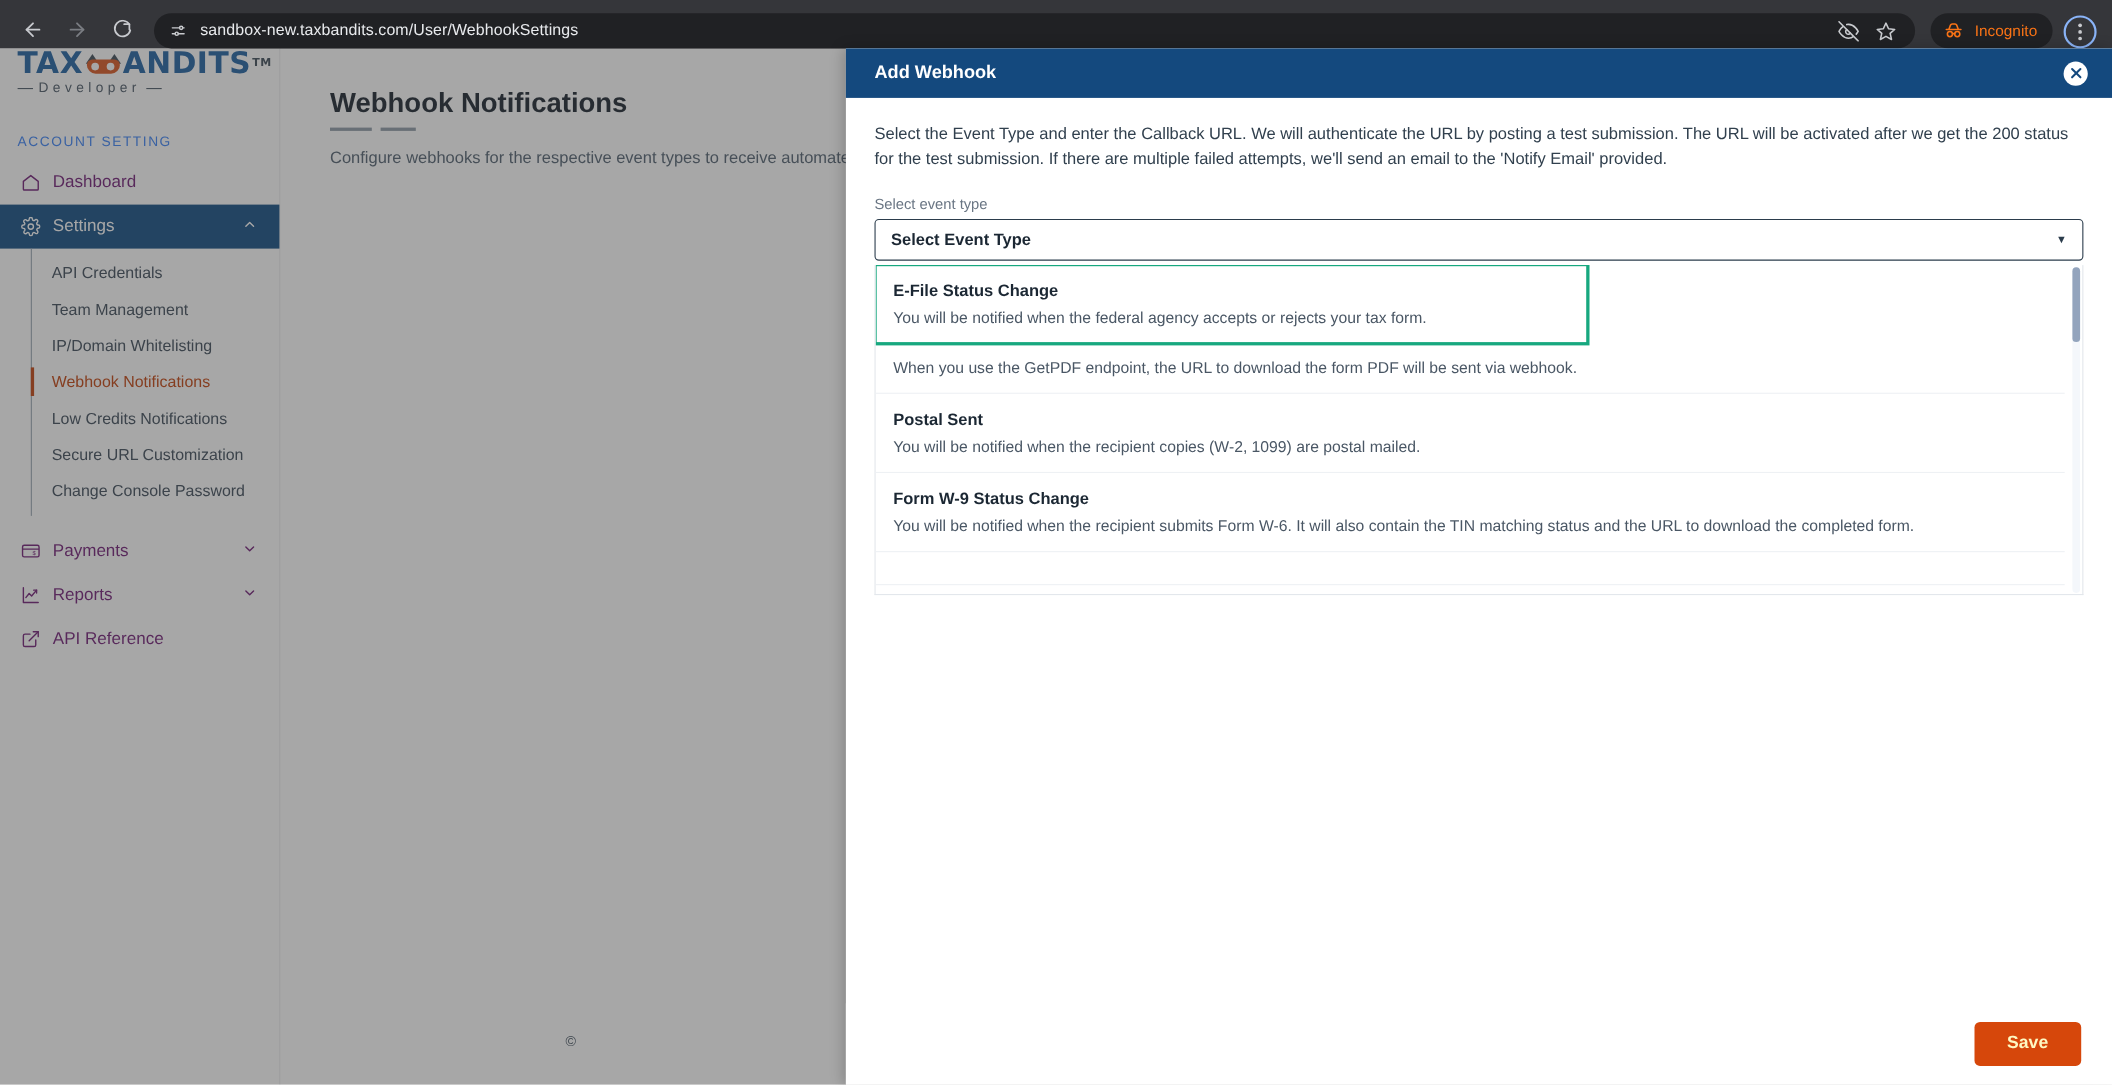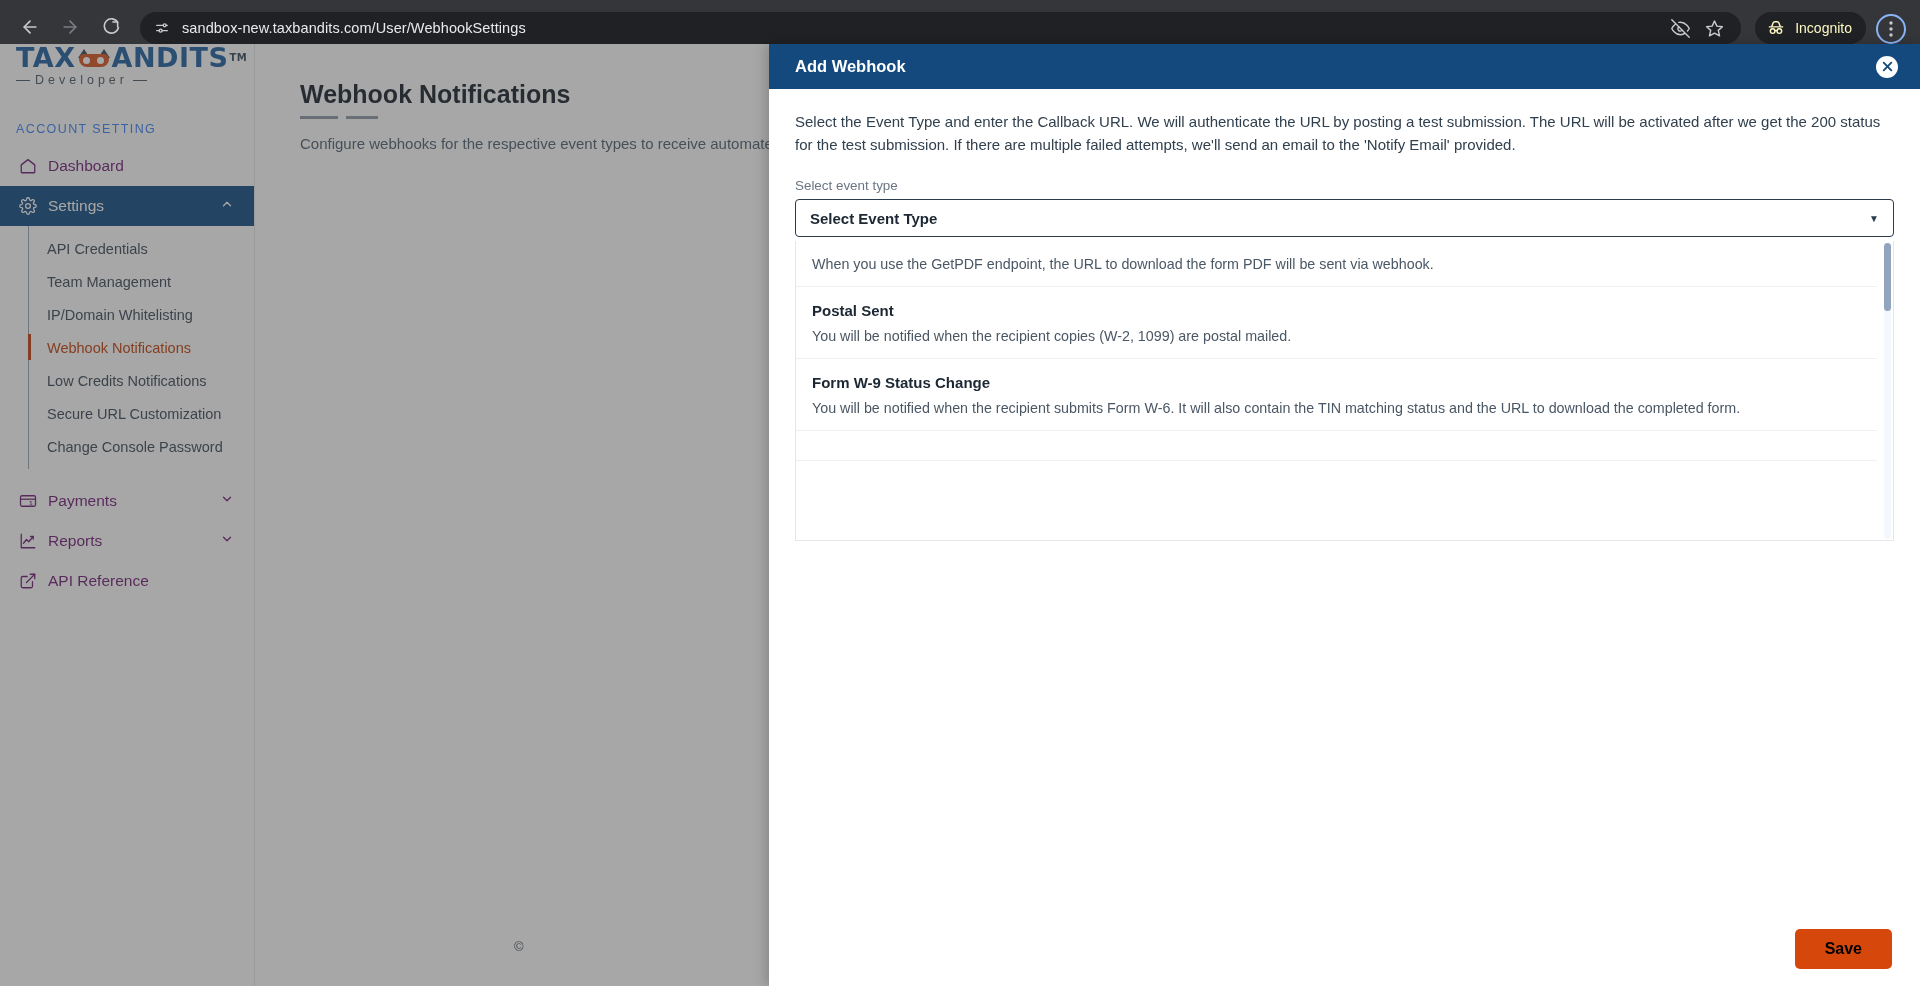--- a/index.html
+++ b/index.html
@@ -59,21 +59,21 @@
   }
   .incognito-pill {
     display: flex; align-items: center; gap: 8px;
     height: 32px;
     background: #202124;
     border-radius: 16px;
     padding: 0 14px 0 10px;
     margin-left: 6px;
   }
   .incognito-pill span {
-    color: #fef9c3; font-size: 14px; white-space: nowrap;
+    color: #f97316; font-size: 14px; white-space: nowrap;
   }
   .menu-dots {
     width: 30px; height: 30px;
     margin-left: 10px; margin-right: 4px;
     display: flex; align-items: center; justify-content: center;
     border-radius: 50%;
     border: 2px solid #8ab4f8;
     color: #c8cace;
   }
 
@@ -349,21 +349,21 @@
 
   .modal-footer {
     flex: 0 0 auto;
     height: 74px;
     display: flex; align-items: center; justify-content: flex-end;
     padding-right: 28px;
     background: #ffffff;
   }
   .save-btn {
     background: #d6470b;
-    color: #000000;
+    color: #fef9c3;
     font-size: 16px;
     font-weight: bold;
     border: none;
     border-radius: 5px;
     padding: 11px 30px;
     font-family: "Liberation Sans", sans-serif;
   }
 </style>
 </head>
 <body>
@@ -583,20 +583,24 @@
 
     <div class="field-label">Select event type</div>
     <div class="select-box">
       <span class="select-value">Select Event Type</span>
       <span class="select-caret">▼</span>
     </div>
 
     <div class="options-panel">
       <div class="options-scroll">
 
+        <div class="option highlighted">
+          <div class="option-title">E-File Status Change</div>
+          <div class="option-desc">You will be notified when the federal agency accepts or rejects your tax form.</div>
+        </div>
 
         <div class="option">
           <div class="option-desc">When you use the GetPDF endpoint, the URL to download the form PDF will be sent via webhook.</div>
         </div>
 
         <div class="option">
           <div class="option-title">Postal Sent</div>
           <div class="option-desc">You will be notified when the recipient copies (W-2, 1099) are postal mailed.</div>
         </div>
 

